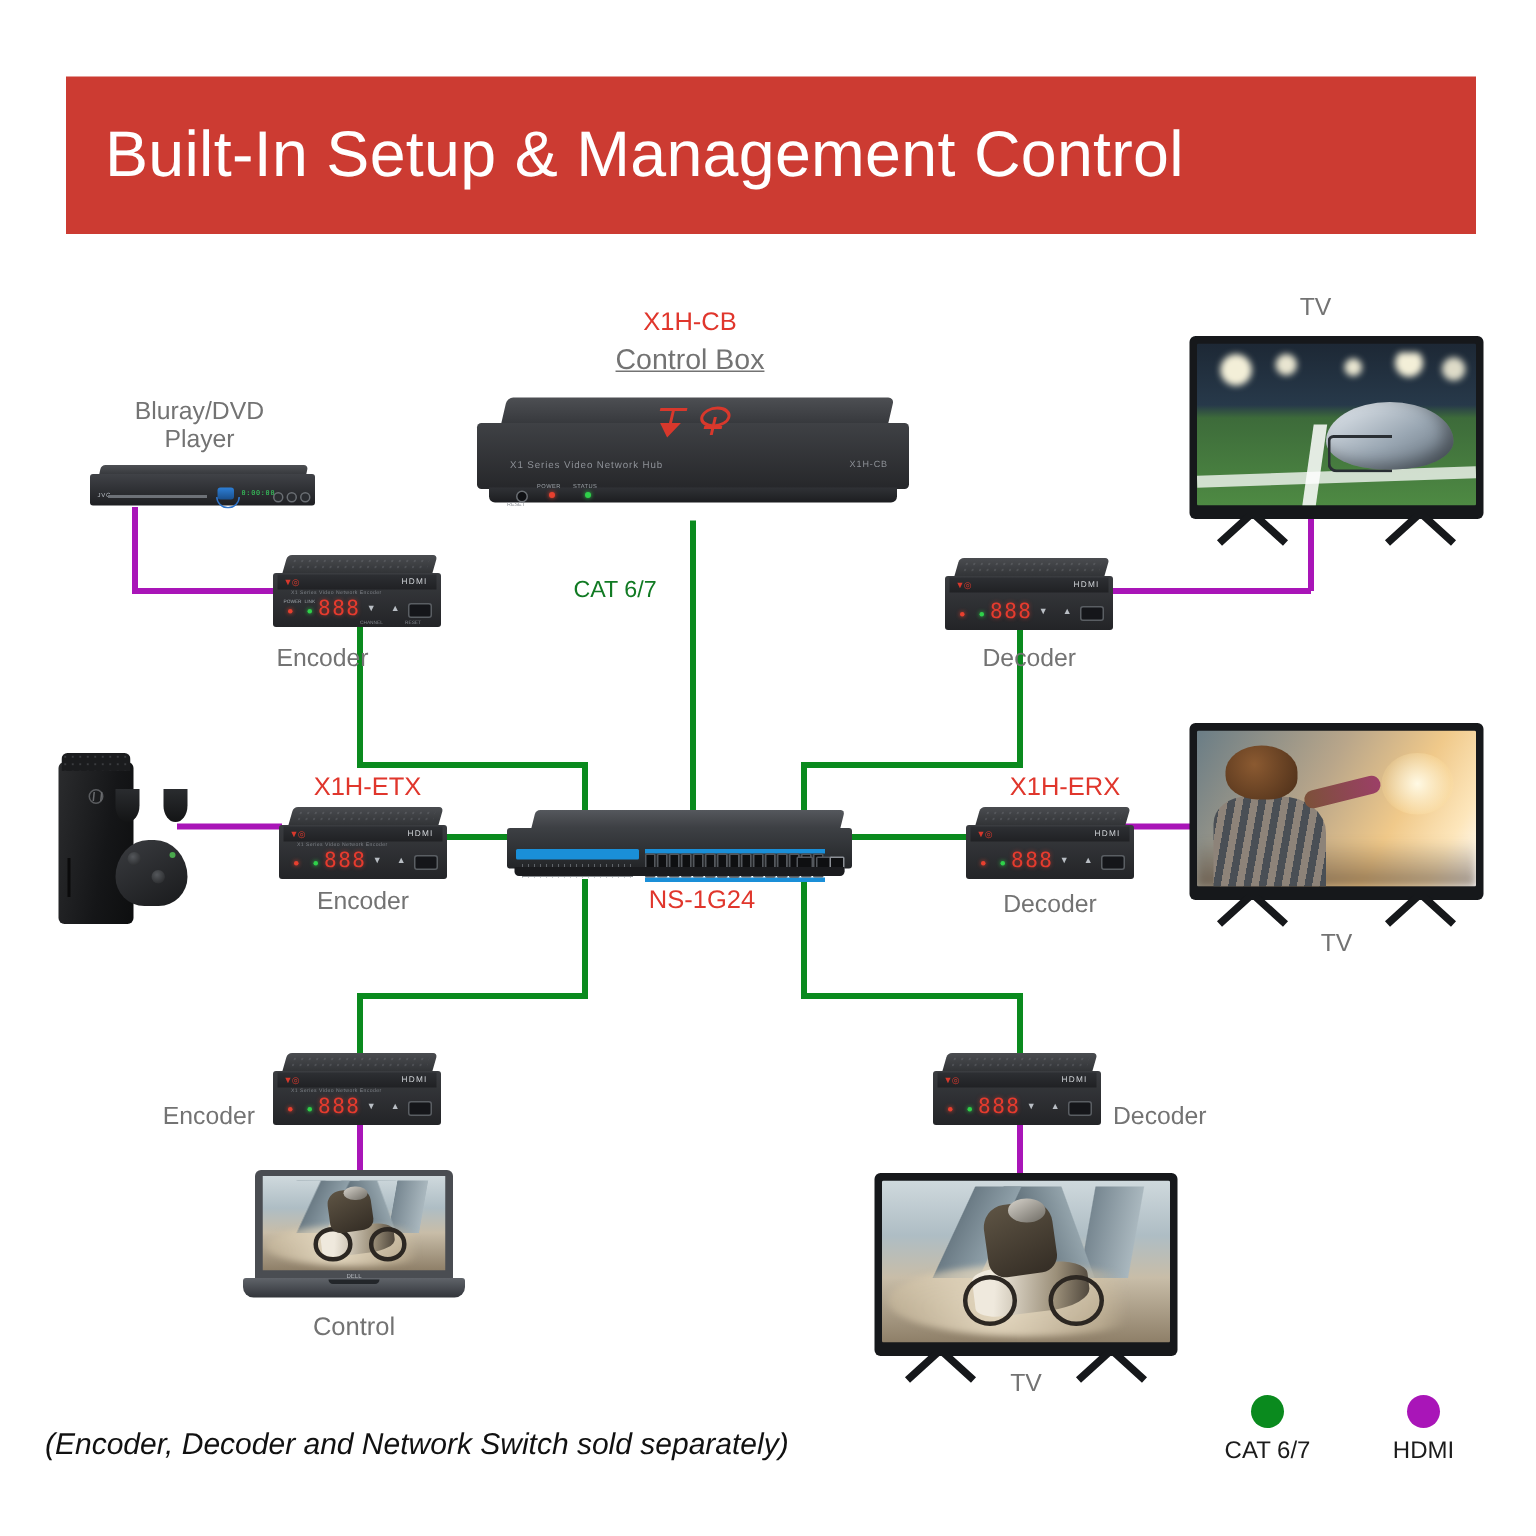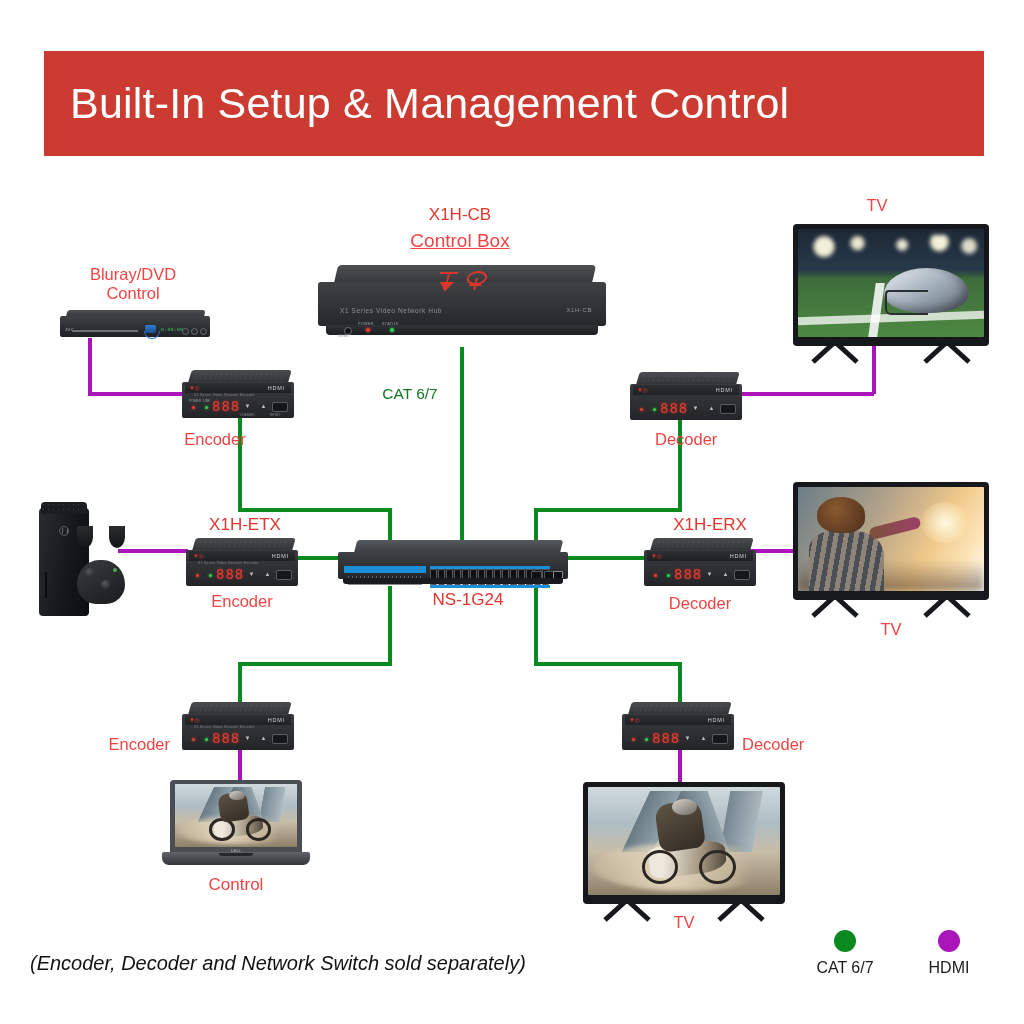--- a/index.html
+++ b/index.html
@@ -8,21 +8,21 @@
   .stage{position:absolute;inset:0;}
   .abs{position:absolute;}
 
   
   #banner{left:44px;top:51px;width:940px;height:105px;background:#cc3b32;
           display:flex;align-items:center;}
   #banner-title{color:#fff;font-size:43px;letter-spacing:.2px;padding-left:26px;
                 font-weight:400;white-space:nowrap;}
 
   
-  .lbl{font-size:16.5px;line-height:19px;text-align:center;color:#ef4444;white-space:pre-line;}
+  .lbl{font-size:16.5px;line-height:19px;text-align:center;color:#737373;white-space:pre-line;}
   .lbl-red{font-size:17px;color:#e0362c;text-align:center;white-space:nowrap;}
   .lbl-green{font-size:15.5px;color:#117a23;text-align:center;white-space:nowrap;}
   .lbl-left{text-align:right;}
 
   
   .cable{position:absolute;}
   .cg{background:#0a8a1e;}
   .cm{background:#a915b8;}
   .vc{width:4px;}
   .hc{height:4px;}
@@ -333,21 +333,21 @@
       </div>
       <div class="sfp" style="left:206px;"></div>
       <div class="sfp" style="left:193px;"></div>
       <div class="mgmt"></div>
     </div>
     <div class="sbase"></div>
   </div>
   <div class="abs lbl-red" style="left:403px;top:590px;width:130px;">NS-1G24</div>
 
   <div class="abs lbl" style="left:38px;top:265px;width:190px;">Bluray/DVD
-Control</div>
+Player</div>
   <div class="dev" id="bdp">
     <div class="btop"></div>
     <div class="bface">
       <div class="brand">JVC</div>
       <div class="tray"></div>
       <div class="bdlogo"></div>
       <div class="vfd">0:00:00</div>
       <div class="bbtn" style="left:122px;"></div>
       <div class="bbtn" style="left:131px;"></div>
       <div class="bbtn" style="left:140px;"></div>

